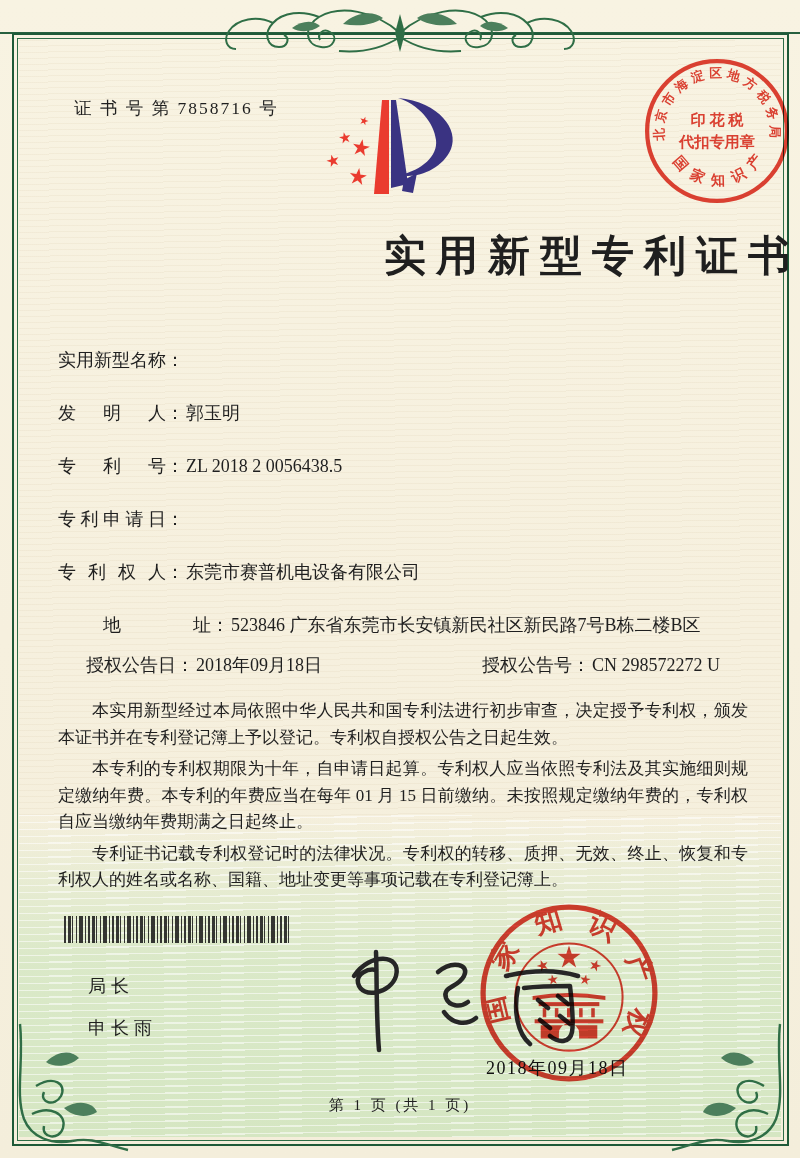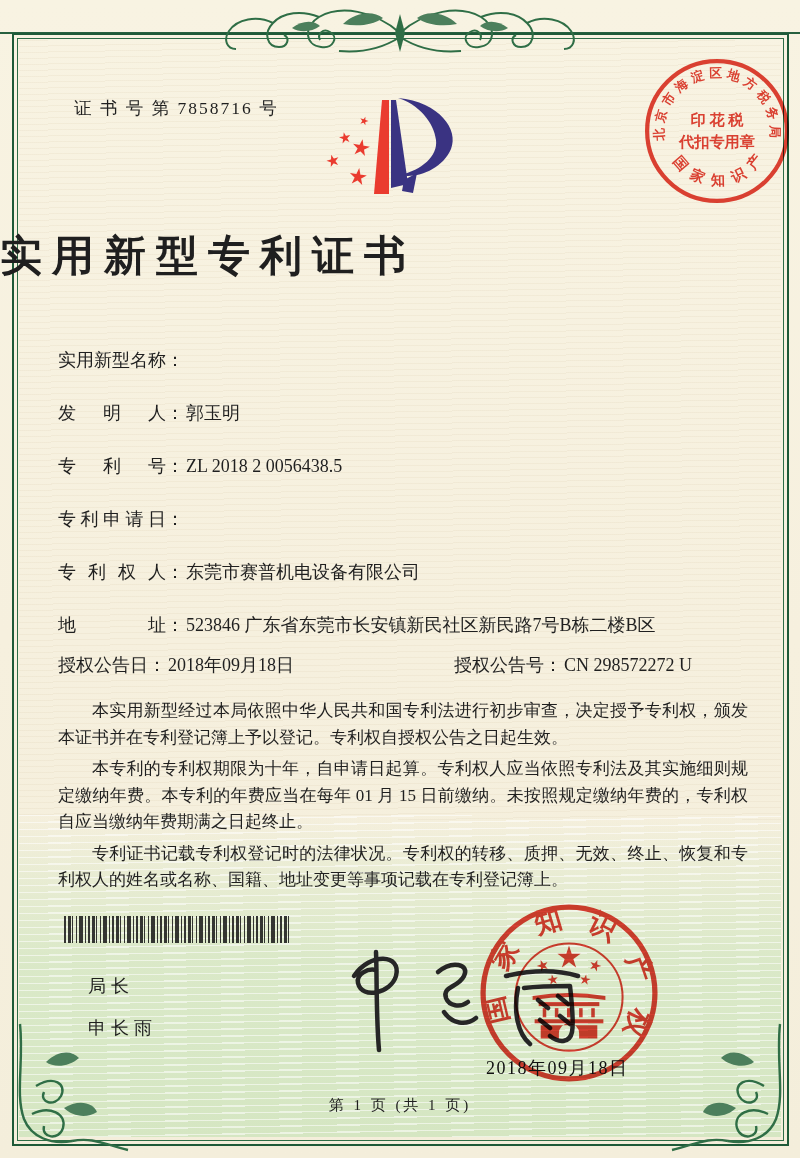--- a/index.html
+++ b/index.html
@@ -19,31 +19,31 @@
       repeating-linear-gradient(179deg, rgba(255,255,255,0.55) 0 1.4px, rgba(255,255,255,0) 1.4px 7px),
       linear-gradient(180deg, rgba(216,232,198,0) 0%, rgba(216,232,198,0.45) 20%, rgba(216,232,198,0.92) 45%, #d8e8c6 70%, #d5e6c2 100%);
   }
   .paper-waves{
     position:absolute;left:19px;top:40px;width:762px;height:780px;z-index:0;
     background:repeating-linear-gradient(179deg, rgba(205,185,150,0.13) 0 1px, rgba(205,185,150,0) 1px 6px);
   }
   
   .cert-no{position:absolute;left:74px;top:96px;font-size:17.5px;letter-spacing:2px;z-index:4;}
   .logo{position:absolute;left:312px;top:96px;z-index:4;}
-  .title{position:absolute;left:0;top:228px;width:800px;text-align:left;font-size:42px;font-weight:bold;letter-spacing:10px;z-index:4;}
+  .title{position:absolute;left:0;top:228px;width:800px;text-align:right;font-size:42px;font-weight:bold;letter-spacing:10px;z-index:4;}
   .fields{position:absolute;left:58px;top:347px;width:688px;z-index:4;font-size:18px;line-height:26px;}
   .row{display:flex;margin-bottom:27px;font-family:Liberation Serif, serif;}
-  .row.addr{margin-bottom:14px;}
+  .row.addr{margin-bottom:14px;margin-left:45px;}
   .lbl{width:108px;text-align:justify;text-align-last:justify;flex:none;}
   .col{width:20px;flex:none;}
   .val{flex:1;}
   .grant-row{display:flex;margin-bottom:0;}
   .grant-left{display:flex;width:396px;flex:none;}
   .grant-right{display:flex;flex:1;}
-  .glbl{flex:none;}
+  .glbl{flex:none;margin-left:28px;}
   .paras{position:absolute;left:58px;top:698px;width:690px;z-index:4;font-size:17px;line-height:26.5px;text-align:justify;}
   .paras p{margin:0 0 5px 0;text-indent:2em;}
   
   .barcode{
     position:absolute;left:64px;top:916px;width:226px;height:27px;z-index:4;opacity:.88;
     background:repeating-linear-gradient(90deg,
       #1c1c1c 0 2px, transparent 2px 4px,
       #1c1c1c 4px 7px, transparent 7px 8px,
       #1c1c1c 8px 9px, transparent 9px 12px,
       #1c1c1c 12px 13px, transparent 13px 15px,

